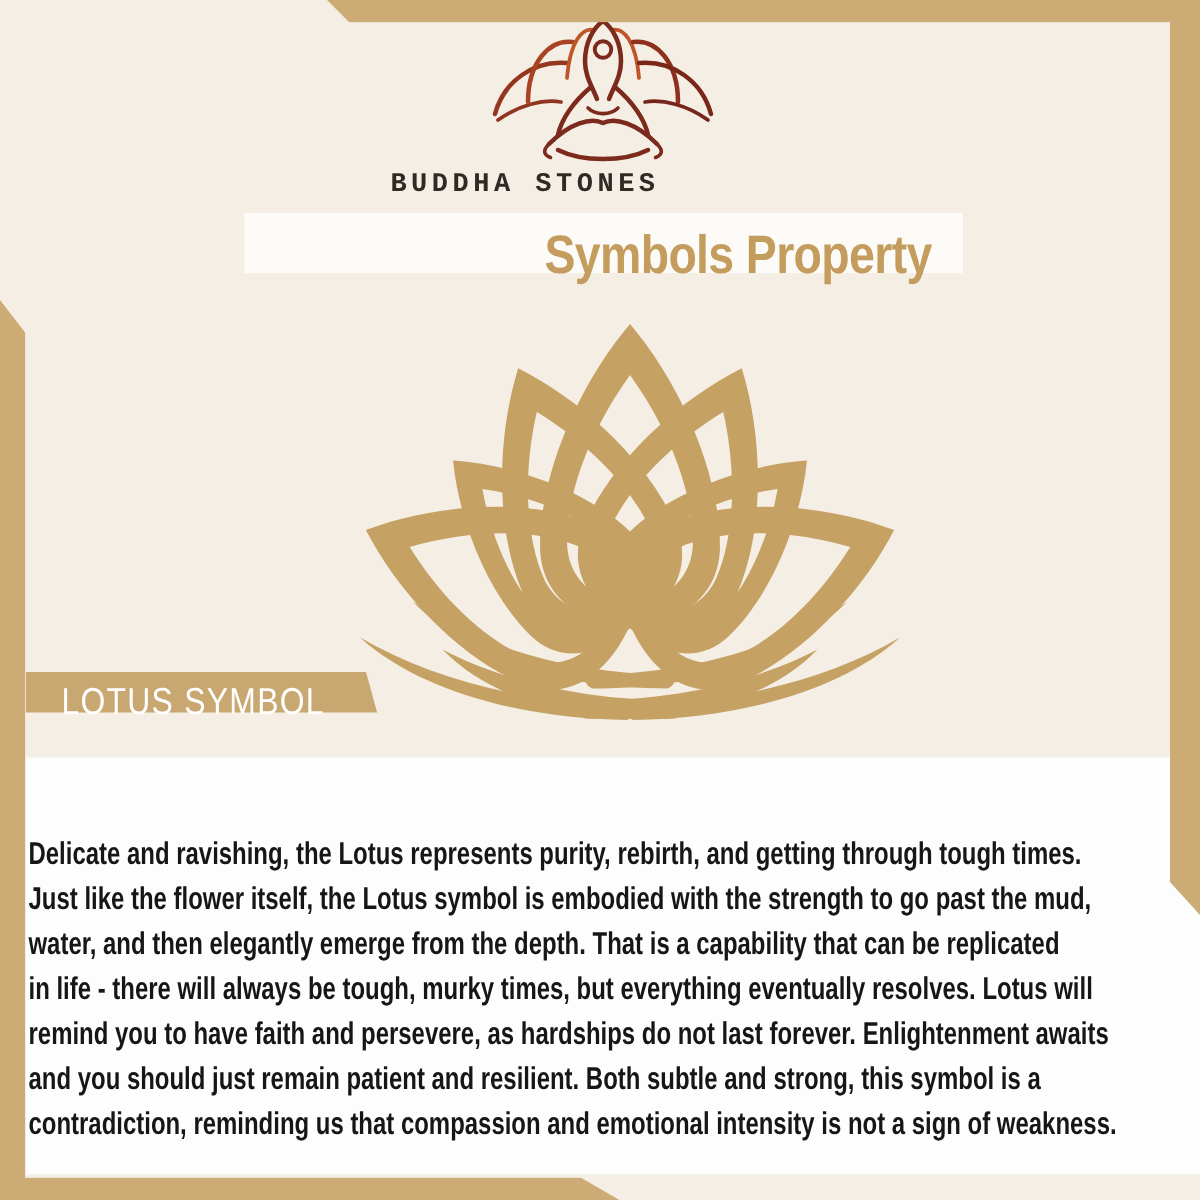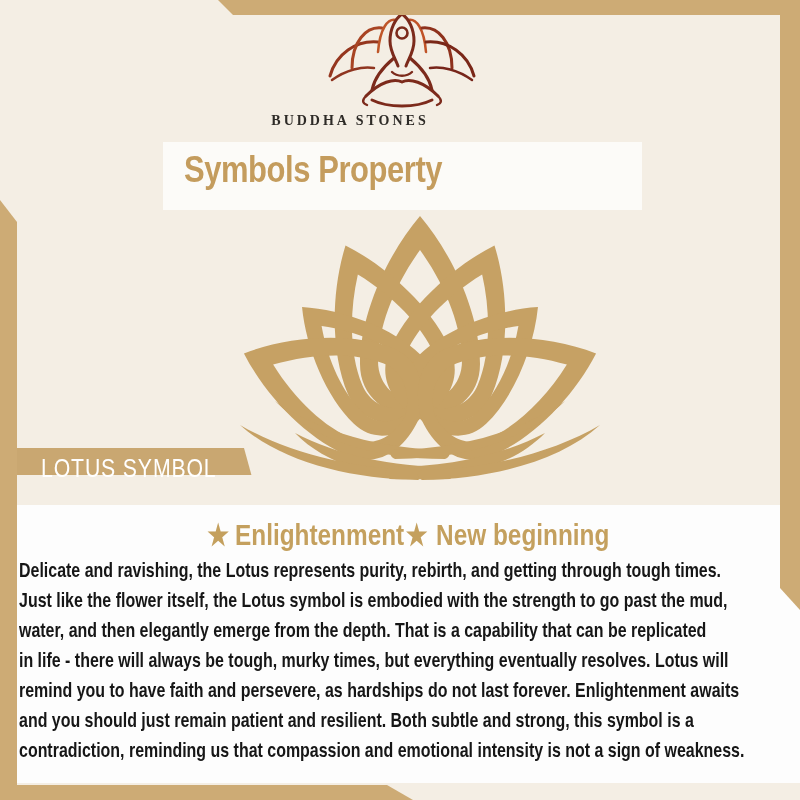--- a/index.html
+++ b/index.html
@@ -15,26 +15,26 @@
   .band-right{left:780px;top:0;width:20px;height:610px;
     clip-path:polygon(0 0,20px 0,20px 610px,0 588px);}
   .band-left{left:0;top:200px;width:17px;height:600px;
     clip-path:polygon(0 0,17px 22px,17px 600px,0 600px);}
   .band-bottom{left:0;top:785px;width:420px;height:15px;
     clip-path:polygon(0 0,387px 0,413px 15px,0 15px);}
   
   .logo-wrap{position:absolute;left:320px;top:10px;width:164px;height:104px;z-index:2;}
   .brand-name{
     position:absolute;left:0;top:113px;width:700px;text-align:center;z-index:2;
-    font-family:Liberation Serif, serif;font-size:14px;font-weight:600;
+    font-family:Liberation Mono, monospace;font-size:18px;font-weight:600;
     letter-spacing:3px;color:#2e2b27;
   }
   
-  .title-band{position:absolute;left:163px;top:142px;width:479px;height:68px;
-    background:#fcfbf8;z-index:2;text-align:left;}
+  .title-band{position:absolute;left:163px;top:142px;width:479px;height:40px;
+    background:#fcfbf8;z-index:2;text-align:right;}
   .title-band .title{
     display:inline-block;transform:scaleX(0.86);transform-origin:50% 50%;
     font-size:36px;font-weight:bold;line-height:56px;color:#c49c5d;
     letter-spacing:-0.5px;white-space:nowrap;
   }
   
   .lotus-wrap{position:absolute;left:170px;top:196px;width:500px;height:290px;z-index:1;}
   
   .ribbon{position:absolute;left:17px;top:448px;width:238px;height:27px;
     background:#c9a771;z-index:3;
@@ -126,25 +126,20 @@
       </g>
     </g>
   </svg>
 </div>
 
 <div class="ribbon">
   <span class="ribbon-label">LOTUS SYMBOL</span>
 </div>
 
 <div class="panel">
-  <div class="benefits-heading">
-    <span class="squeeze">
-      <span class="star1">★</span><span>Enlightenment</span><span class="star2">★</span><span>New beginning</span>
-    </span>
-  </div>
   <div class="paragraph">
     <div class="line">Delicate and ravishing, the Lotus represents purity, rebirth, and getting through tough times.</div>
     <div class="line">Just like the flower itself, the Lotus symbol is embodied with the strength to go past the mud,</div>
     <div class="line">water, and then elegantly emerge from the depth. That is a capability that can be replicated</div>
     <div class="line">in life - there will always be tough, murky times, but everything eventually resolves. Lotus will</div>
     <div class="line">remind you to have faith and persevere, as hardships do not last forever. Enlightenment awaits</div>
     <div class="line">and you should just remain patient and resilient. Both subtle and strong, this symbol is a</div>
     <div class="line">contradiction, reminding us that compassion and emotional intensity is not a sign of weakness.</div>
   </div>
 </div>

